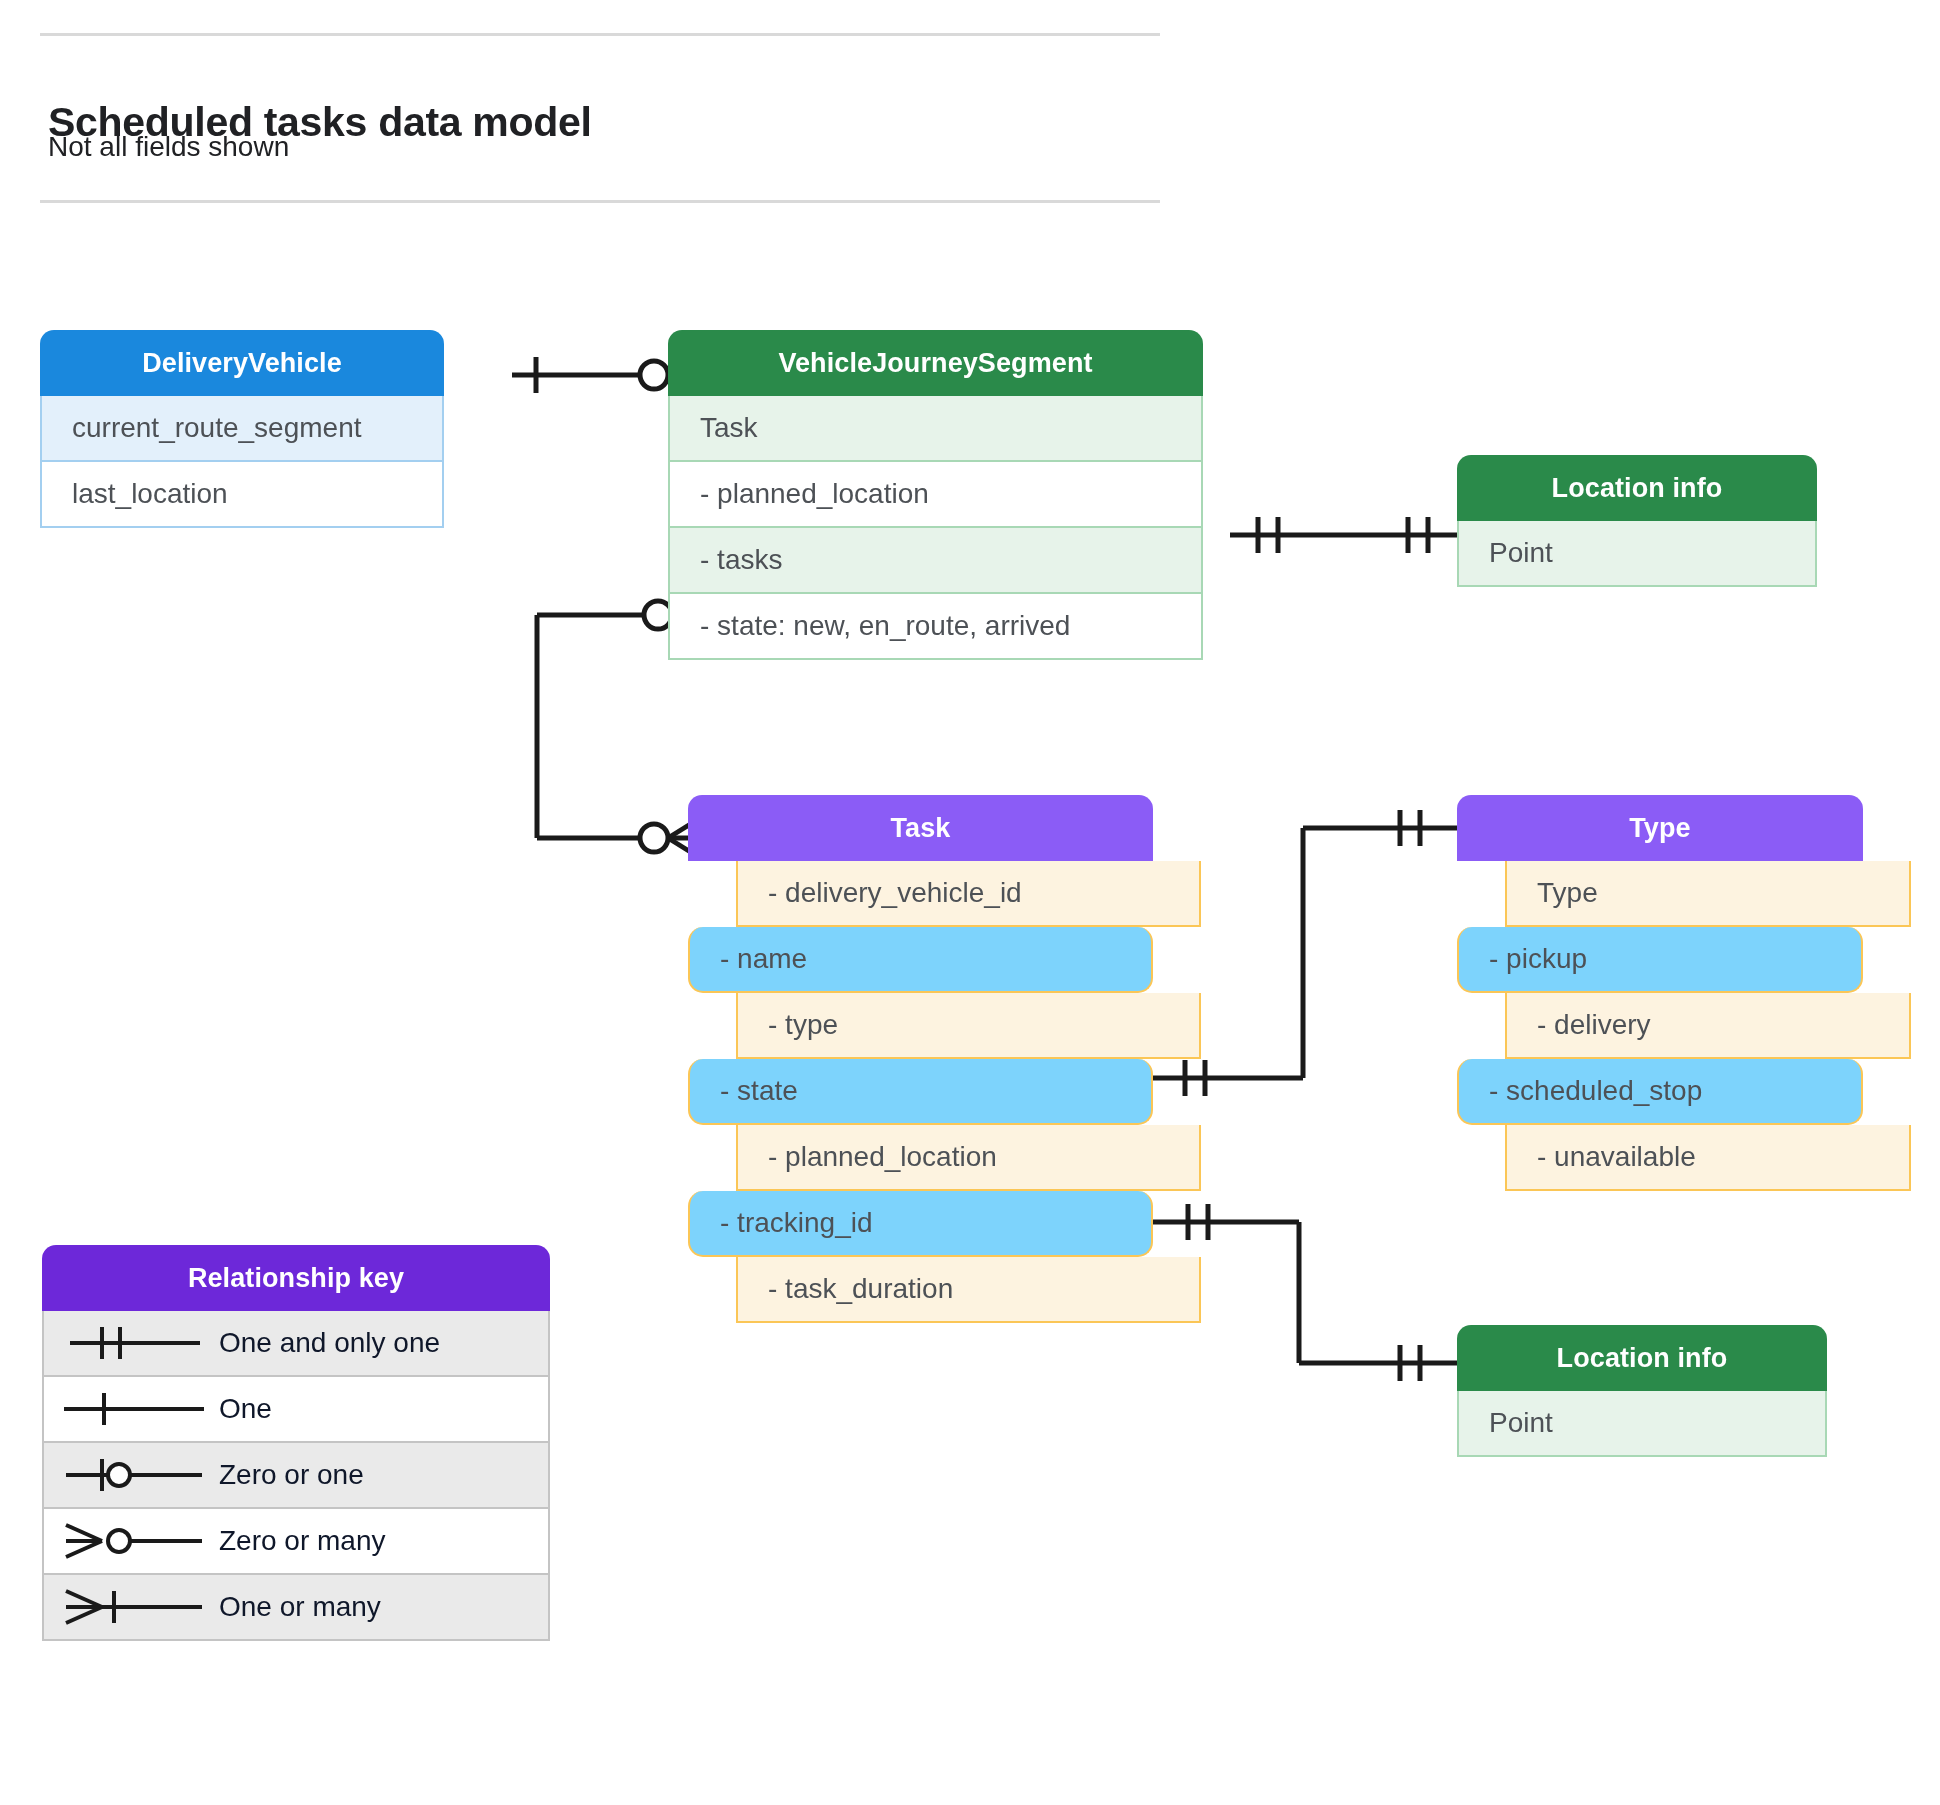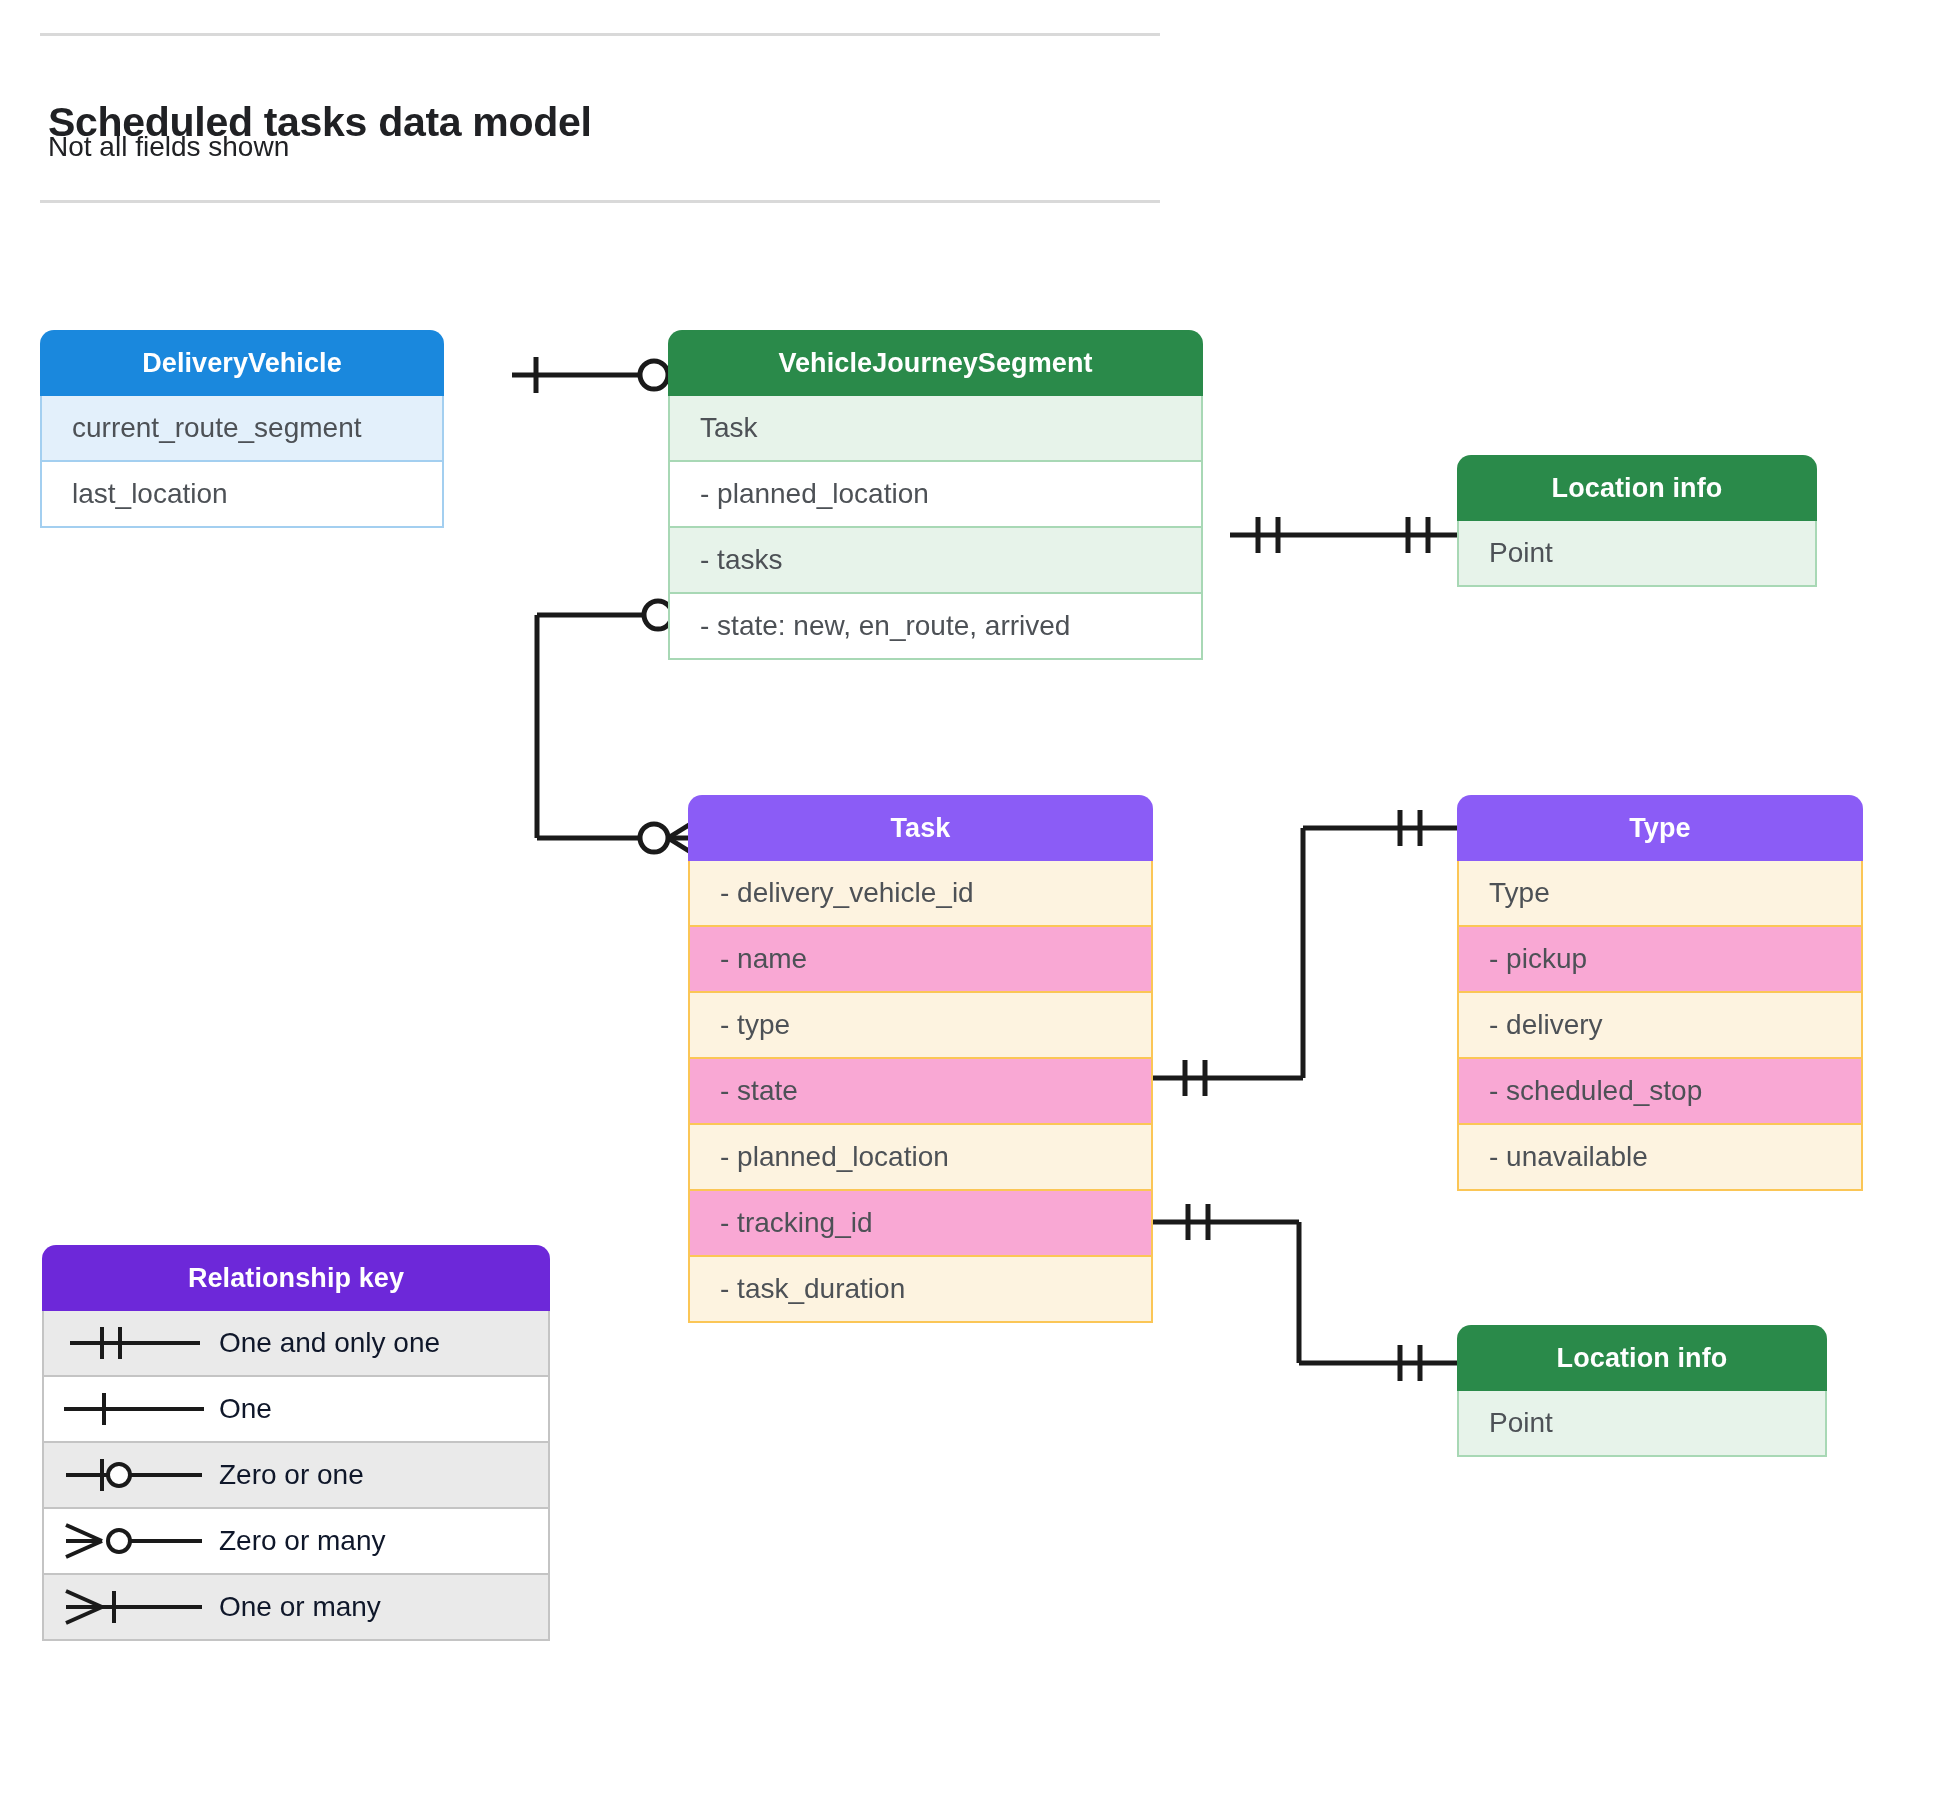--- a/index.html
+++ b/index.html
@@ -93,22 +93,22 @@
 
   
   .green .ent-header { background: #2a8a4a; }
   .green .ent-row { border-color: #a8d8b5; }
   .green .ent-row.alt { background: #e7f3ea; }
   .green .ent-row.plain { background: #ffffff; }
 
   
   .orange .ent-header { background: #8b5cf6; }
   .orange .ent-row { border-color: #fbc656; }
-  .orange .ent-row.alt { background: #fdf3e0; }
-  .orange .ent-row.plain { background: #f9a8d4; }
+  .orange .ent-row.alt { background: #fdf3e0; margin-left: 48px; }
+  .orange .ent-row.plain { background: #7dd3fc; border-radius: 15px; }
 
   
   .grey .ent-header { background: #6d28d9; }
   .grey .ent-row { border-color: #c4c4c4; }
   .grey .ent-row.alt { background: #eaeaea; }
   .grey .ent-row.plain { background: #ffffff; }
 
   
   .legend-row {
     padding-left: 0 !important;

